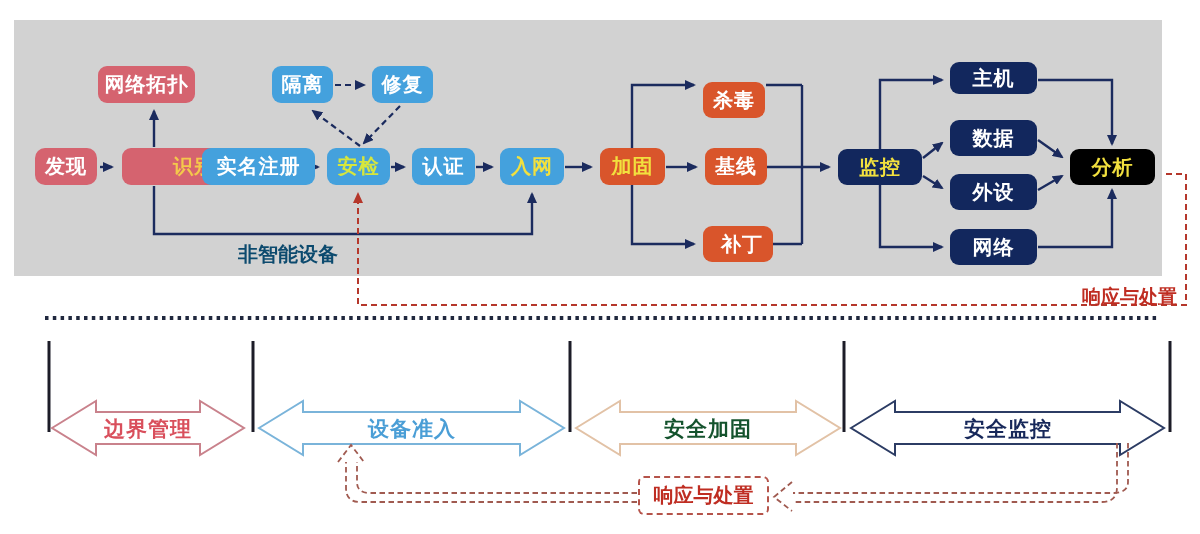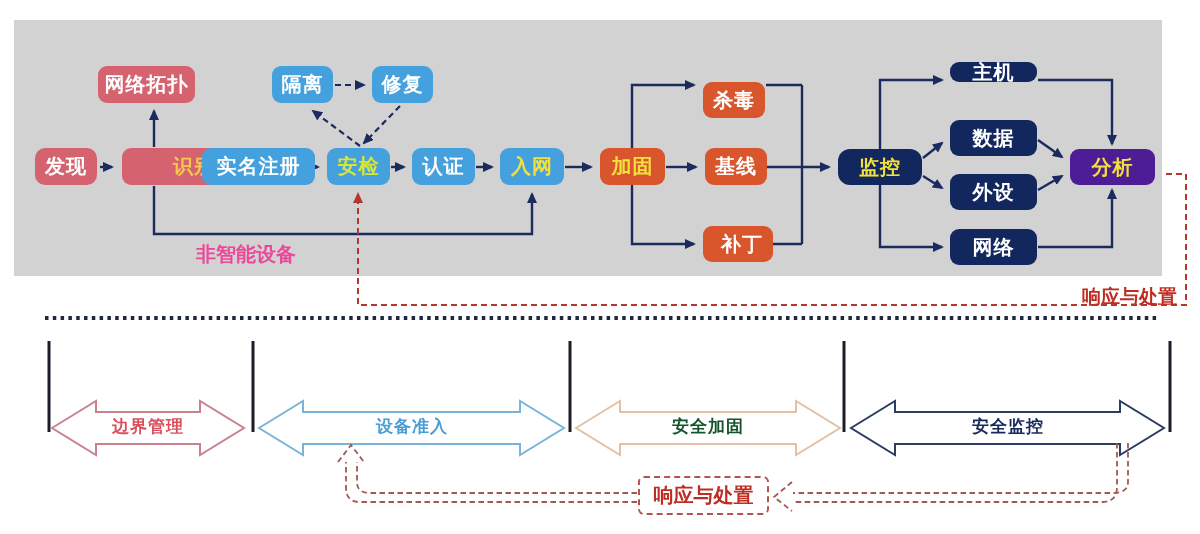--- a/index.html
+++ b/index.html
@@ -11,41 +11,41 @@
         border-radius:9px;font-weight:bold;font-size:20px;letter-spacing:1px;
         white-space:nowrap;z-index:5;}
   
   .n-discover{left:35px;top:148px;width:62px;height:37px;border-radius:10px;}
   .n-identify{left:122px;top:148px;width:64px;height:37px;padding-left:40px;}
   .n-register{left:202px;top:148px;width:113px;height:37px;}
   .n-inspect{left:327px;top:148px;width:63px;height:37px;}
   .n-authenticate{left:412px;top:148px;width:63px;height:37px;}
   .n-access{left:500px;top:148px;width:64px;height:37px;}
   .n-harden{left:600px;top:148px;width:65px;height:37px;}
-  .n-monitor{left:838px;top:149px;width:84px;height:36px;border-radius:12px;}
+  .n-monitor{left:838px;top:149px;width:84px;height:36px;}
   .n-analyze{left:1070px;top:149px;width:85px;height:36px;}
   
   .n-topology{left:98px;top:66px;width:97px;height:37px;}
   .n-isolate{left:272px;top:66px;width:61px;height:37px;}
   .n-repair{left:372px;top:66px;width:61px;height:37px;}
   
   .n-antivirus{left:703px;top:67px;width:62px;height:36px;}
   .n-baseline{left:705px;top:148px;width:62px;height:37px;}
   .n-patch{left:703px;top:226px;width:62px;height:36px;}
   
-  .n-host{left:950px;top:62px;width:87px;height:20px;}
+  .n-host{left:950px;top:62px;width:87px;height:32px;}
   .n-data{left:950px;top:120px;width:87px;height:36px;}
   .n-peripheral{left:950px;top:174px;width:87px;height:36px;}
   .n-network{left:950px;top:229px;width:87px;height:36px;}
 
   .floatlabel{position:absolute;font-weight:bold;z-index:6;white-space:nowrap;}
   #lbl-nonsmart{left:196px;top:241px;font-size:20px;}
   #lbl-response-top{left:1082px;top:284px;font-size:19px;}
   .phase-label{position:absolute;top:415px;width:120px;text-align:center;
-               font-size:17px;font-weight:bold;z-index:6;letter-spacing:1px;}
+               font-size:21px;font-weight:bold;z-index:6;letter-spacing:1px;}
   #ph-boundary{left:88px;}
   #ph-access{left:352px;}
   #ph-harden{left:648px;}
   #ph-monitor{left:948px;}
   #response-box{position:absolute;left:638px;top:476px;width:127px;height:35px;
                 border:2px dashed #b5534a;border-radius:6px;display:flex;
                 align-items:center;justify-content:center;font-size:20px;
                 font-weight:bold;z-index:6;background:#fff;}
 </style>
 </head>
@@ -135,23 +135,23 @@
   <div class="node n-access" style="background: rgb(68, 161, 221); color: rgb(242, 224, 62);">入网</div>
   <div class="node n-harden" style="background: rgb(217, 85, 43); color: rgb(242, 224, 62);">加固</div>
   <div class="node n-antivirus" style="background: rgb(217, 85, 43); color: rgb(255, 255, 255); margin-top: 15px;">杀毒</div>
   <div class="node n-baseline" style="background: rgb(217, 85, 43); color: rgb(255, 255, 255);">基线</div>
   <div class="node n-patch" style="background: rgb(217, 85, 43); color: rgb(255, 255, 255); padding-left: 8px;">补丁</div>
   <div class="node n-monitor" style="background: rgb(18, 39, 93); color: rgb(242, 224, 62);">监控</div>
   <div class="node n-host" style="background: rgb(18, 39, 93); color: rgb(255, 255, 255);">主机</div>
   <div class="node n-data" style="background: rgb(18, 39, 93); color: rgb(255, 255, 255);">数据</div>
   <div class="node n-peripheral" style="background: rgb(18, 39, 93); color: rgb(255, 255, 255);">外设</div>
   <div class="node n-network" style="background: rgb(18, 39, 93); color: rgb(255, 255, 255);">网络</div>
-  <div class="node n-analyze" style="background: #4c1d95; color: rgb(242, 224, 62);">分析</div>
+  <div class="node n-analyze" style="background: #000000; color: rgb(242, 224, 62);">分析</div>
 
-  <div id="lbl-nonsmart" class="floatlabel" style="color: #ec4899;">非智能设备</div>
+  <div id="lbl-nonsmart" class="floatlabel" style="color: #0c4a6e; margin-left: 42px;">非智能设备</div>
   <div id="lbl-response-top" class="floatlabel" style="color: rgb(191, 45, 34);">响应与处置</div>
 
   <div id="ph-boundary" class="phase-label" style="color: rgb(217, 79, 92);">边界管理</div>
   <div id="ph-access" class="phase-label" style="color: rgb(74, 158, 214);">设备准入</div>
   <div id="ph-harden" class="phase-label" style="color: #14532d;">安全加固</div>
   <div id="ph-monitor" class="phase-label" style="color: rgb(23, 40, 90);">安全监控</div>
 
   <div id="response-box" style="color: rgb(191, 45, 34);">响应与处置</div>
 
 </div>

